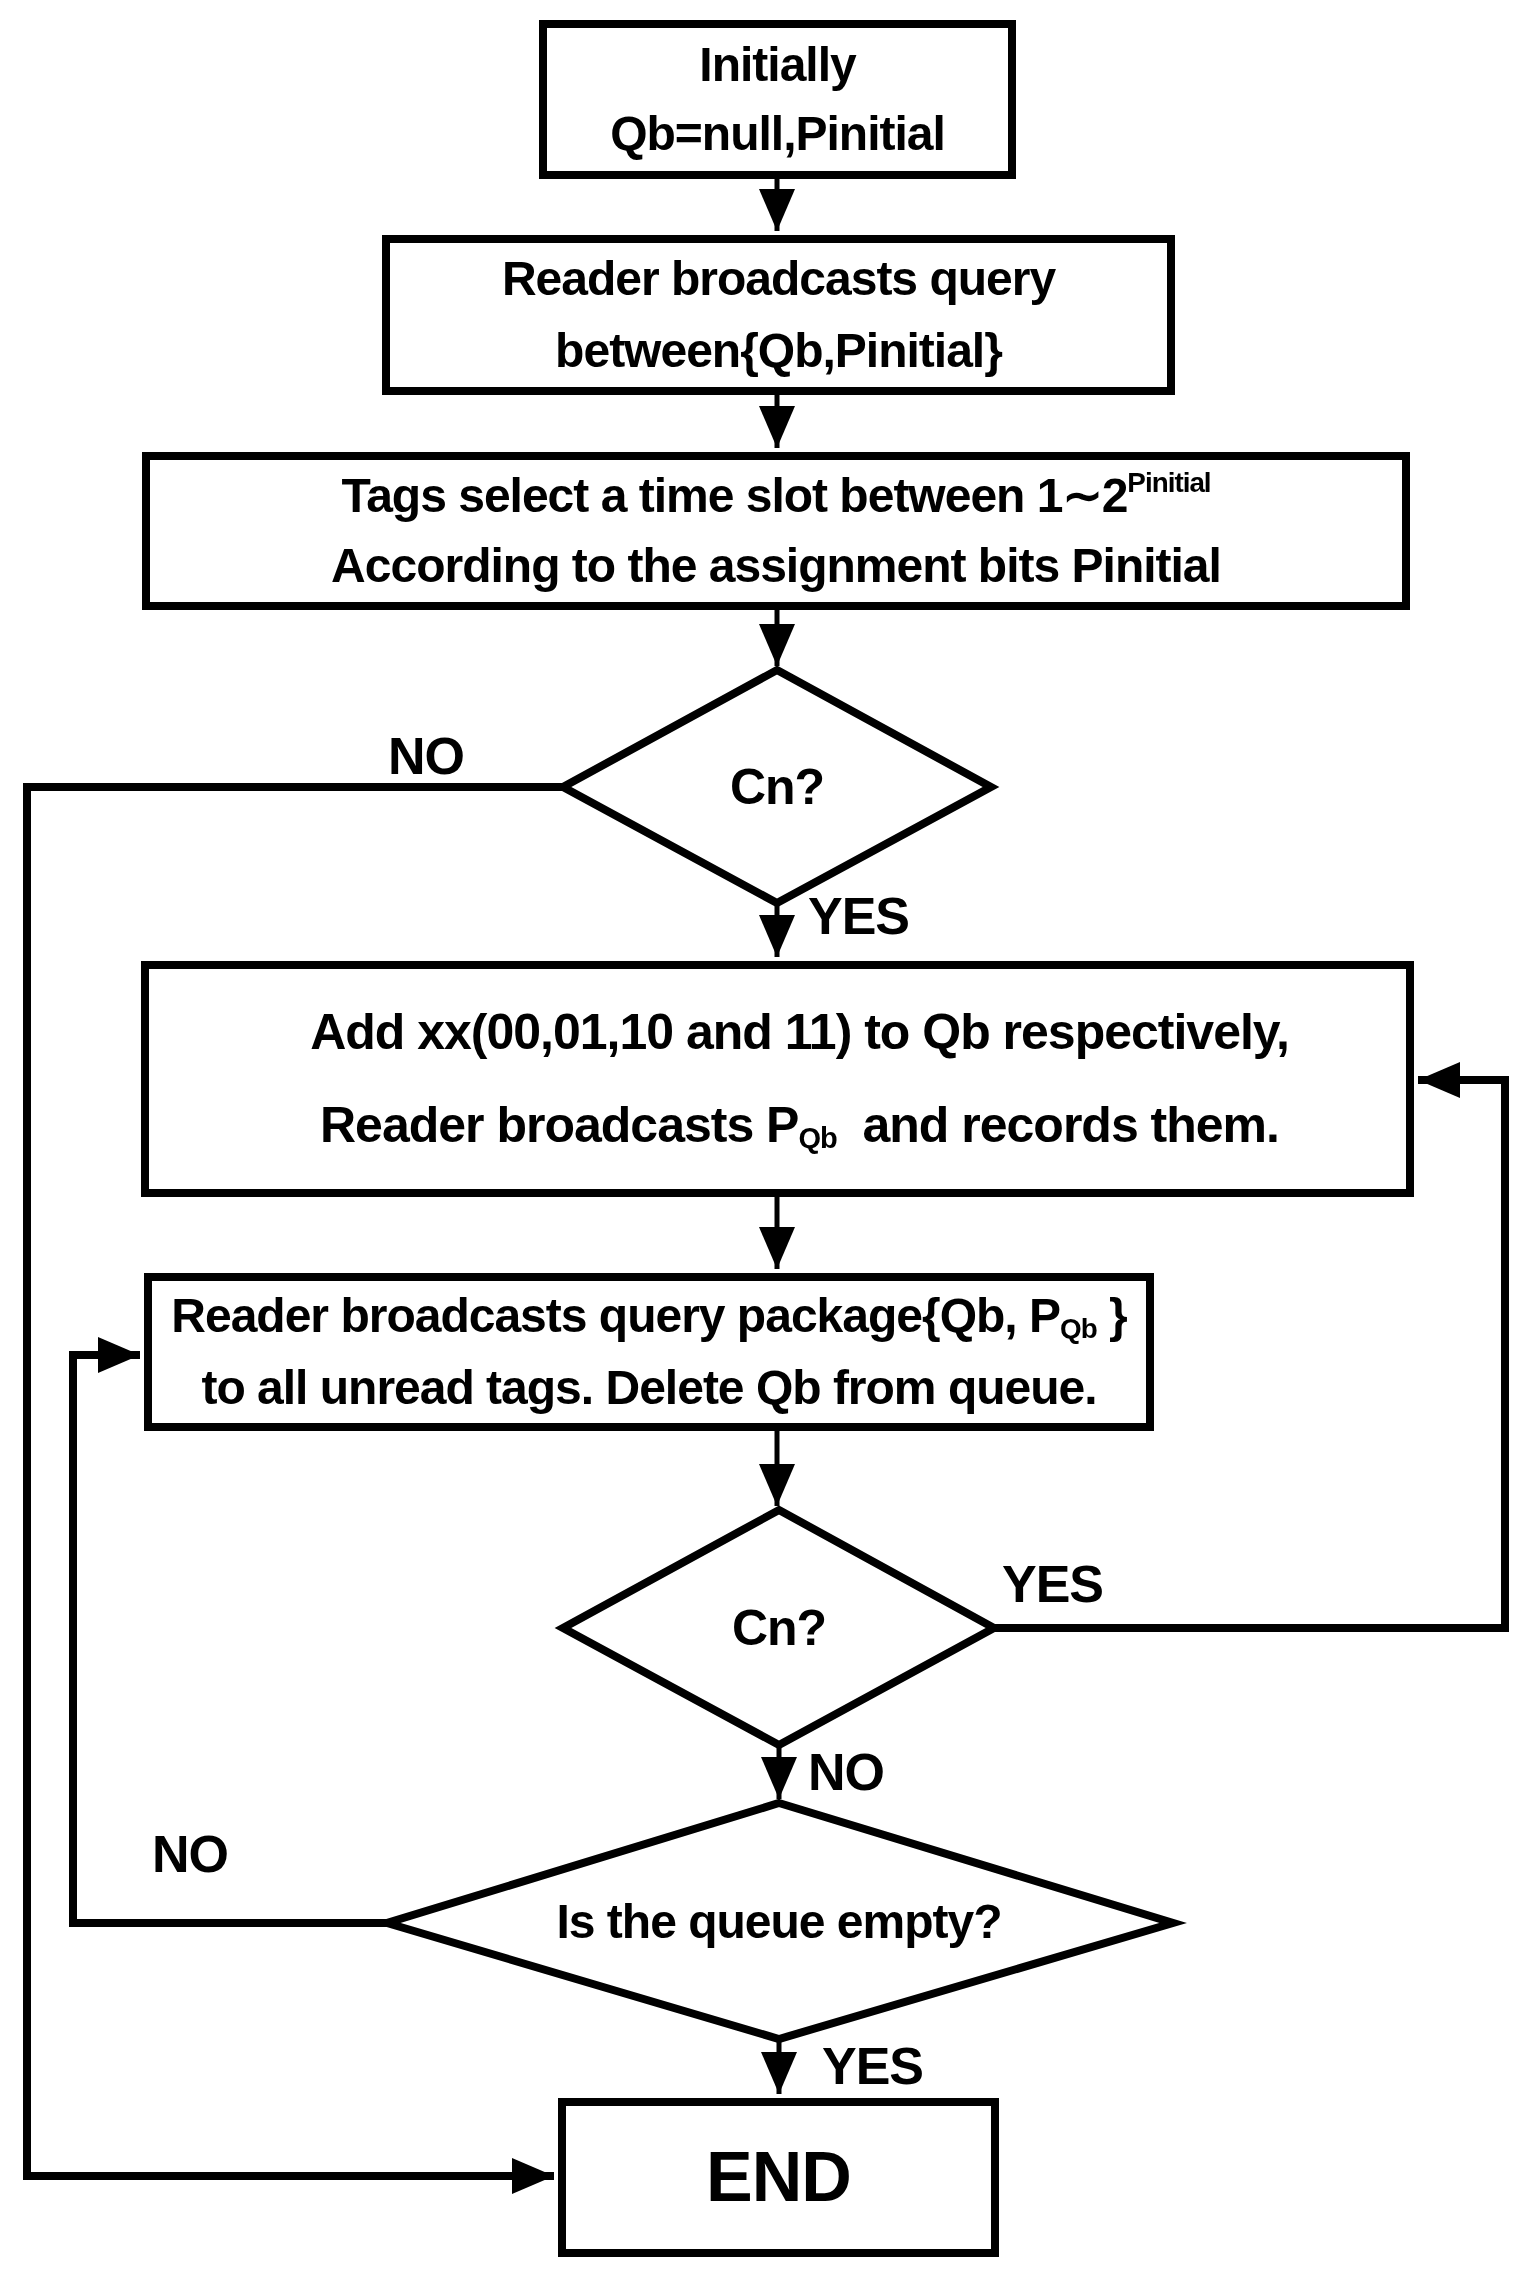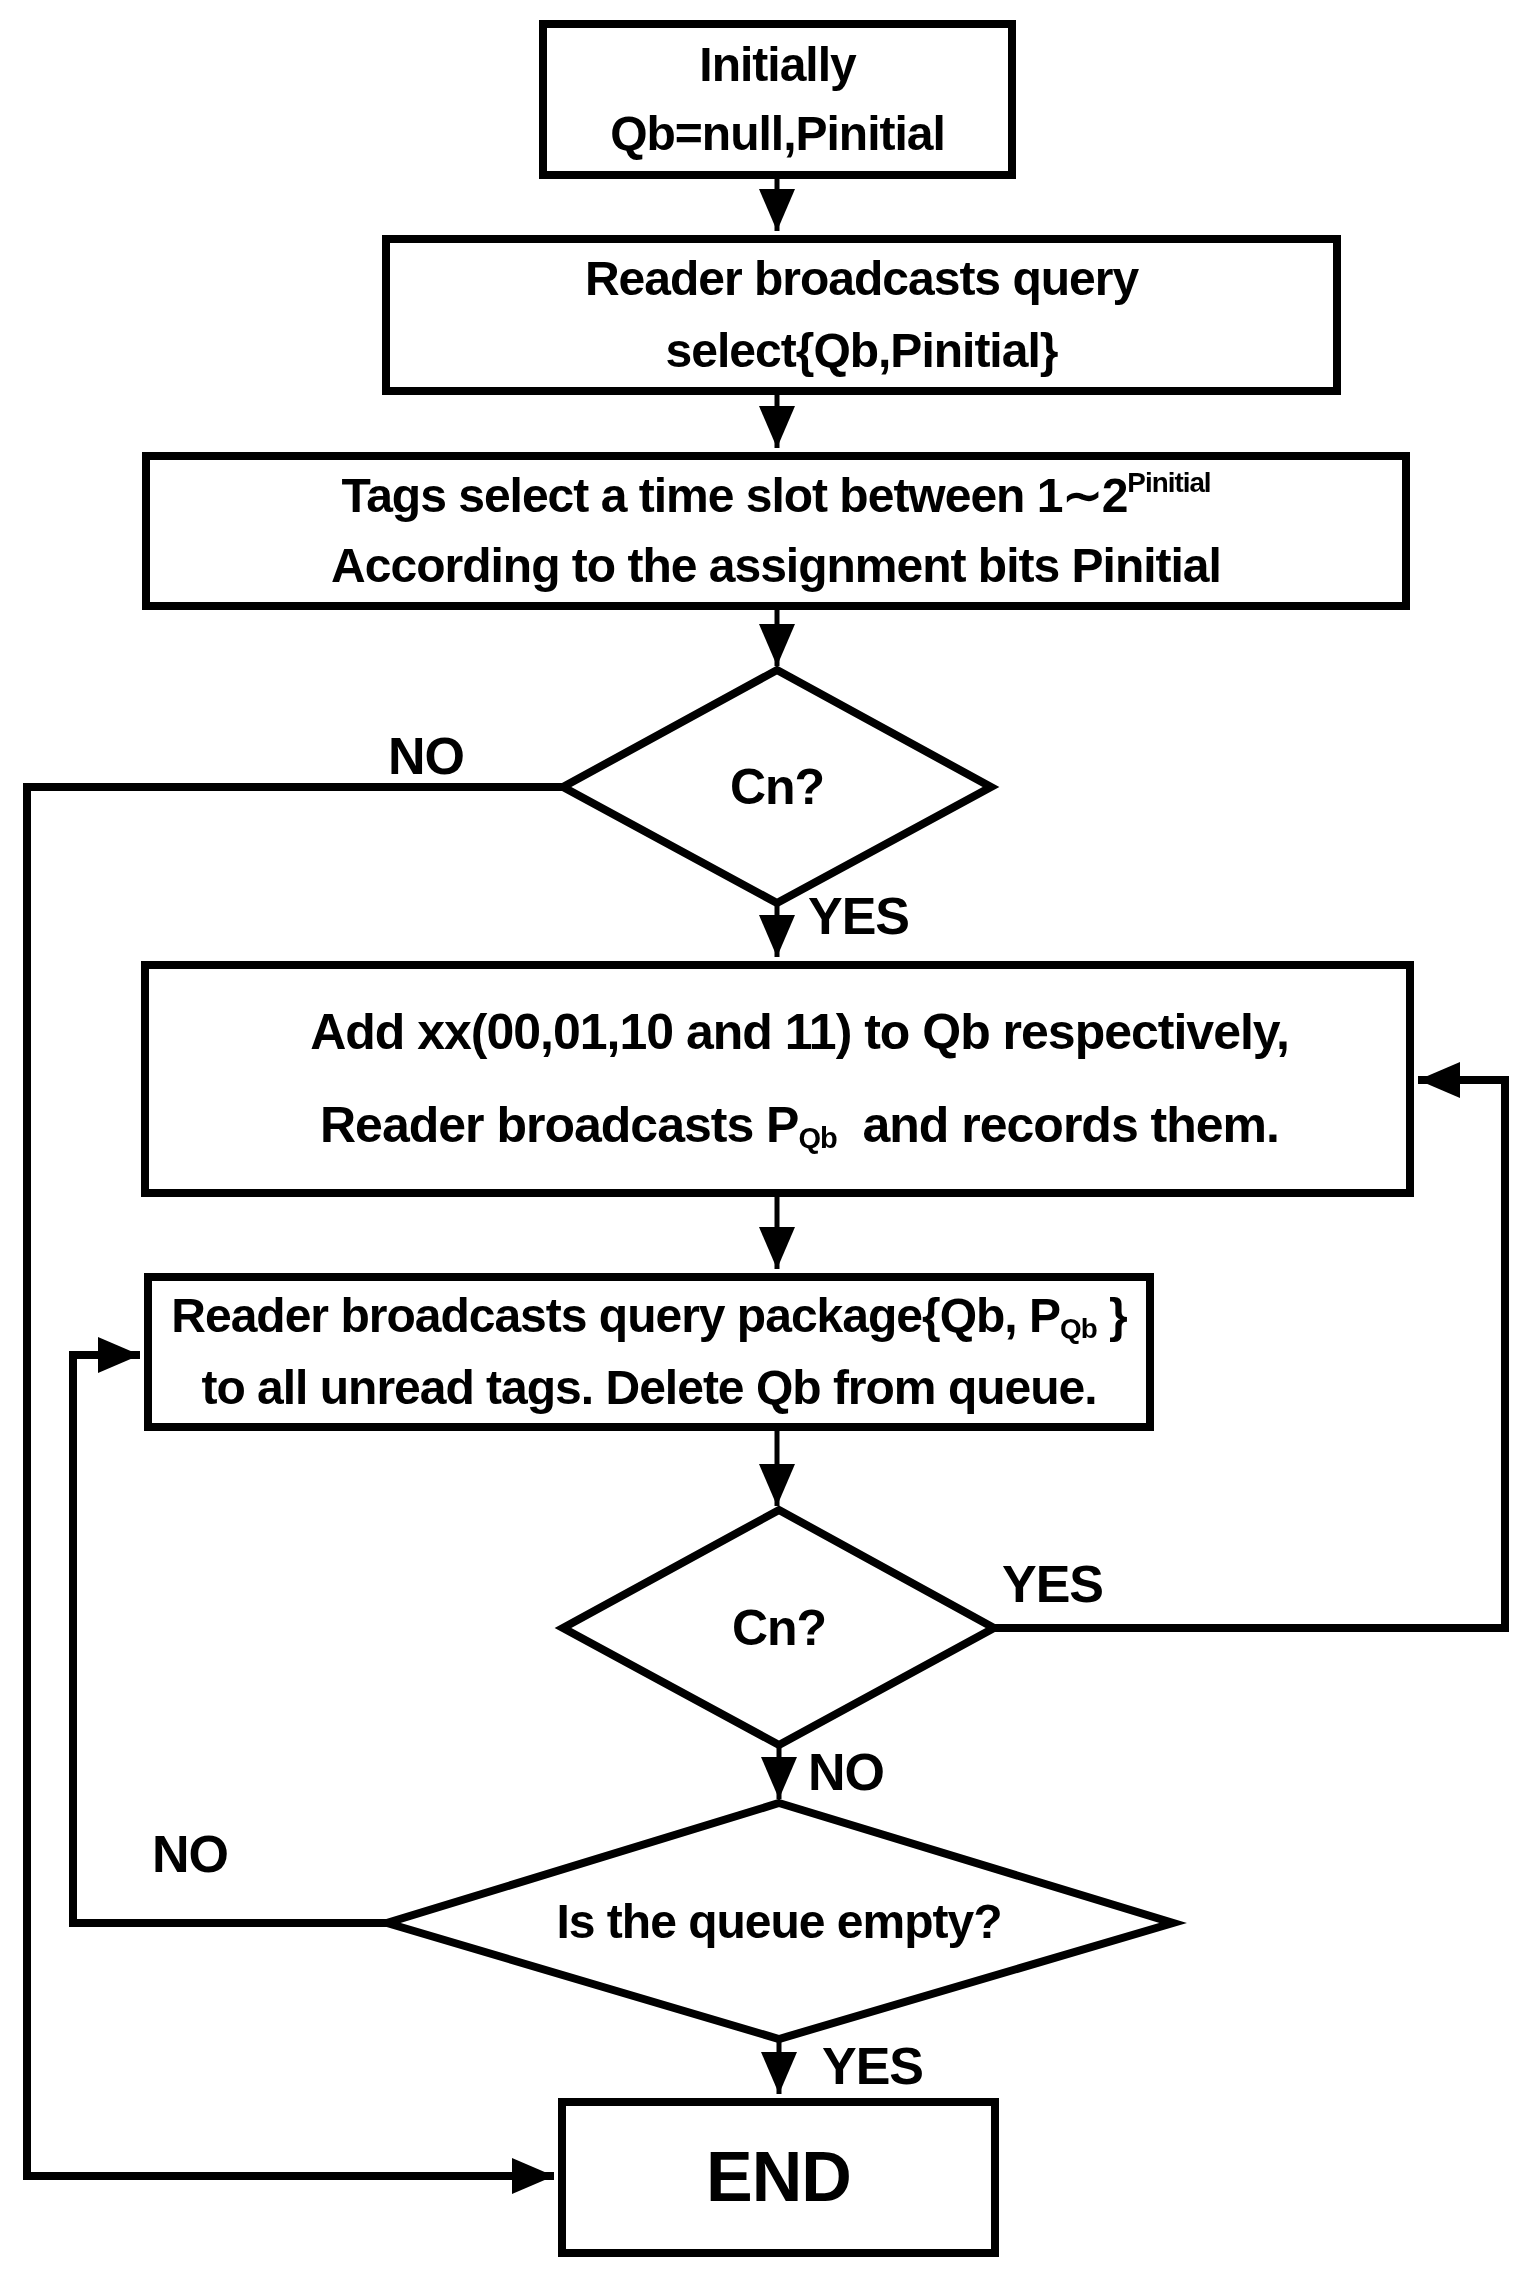--- a/index.html
+++ b/index.html
@@ -10,21 +10,21 @@
     overflow: hidden;
   }
   .svg-layer { position: absolute; left: 0; top: 0; width: 1513px; height: 2277px; }
   .node {
     position: absolute; background: #ffffff; border: 8px solid #000000;
     display: flex; flex-direction: column; align-items: center; justify-content: center;
     text-align: left; font-size: 48px; line-height: 1.3; letter-spacing: -1px;
   }
   .node .ln { display: block; white-space: nowrap; }
   .box-start    { left: 539px; top: 20px;   width: 477px;  height: 159px; row-gap: 6px; }
-  .box-bcast1   { left: 382px; top: 235px;  width: 959px;  height: 160px; row-gap: 10px; }
+  .box-bcast1   { left: 382px; top: 235px;  width: 793px;  height: 160px; row-gap: 10px; }
   .box-tags     { left: 142px; top: 452px;  width: 1268px; height: 158px; row-gap: 8px; }
   .box-addxx    { left: 141px; top: 961px;  width: 1273px; height: 236px; row-gap: 28px; font-size: 50px; padding-left: 44px; }
   .box-bcast2   { left: 144px; top: 1273px; width: 1010px; height: 158px; row-gap: 10px; }
   .box-end      { left: 558px; top: 2098px; width: 441px;  height: 159px; font-size: 70px; }
   .dtext {
     position: absolute; display: flex; align-items: center; justify-content: center;
     text-align: left; font-size: 50px; letter-spacing: -1px; white-space: nowrap;
   }
   .dtext-cn1   { left: 627px; top: 737px;  width: 300px; height: 100px; }
   .dtext-cn2   { left: 629px; top: 1578px; width: 300px; height: 100px; }
@@ -69,21 +69,21 @@
     <polyline points="387,1923 73,1923 73,1355 140,1355" fill="none" stroke="#000000" stroke-width="8" marker-end="url(#arrow)"></polyline>
   </svg>
 
   <div class="node box-start">
     <span class="ln">Initially</span>
     <span class="ln">Qb=null,Pinitial</span>
   </div>
 
   <div class="node box-bcast1">
     <span class="ln">Reader broadcasts query</span>
-    <span class="ln">select{Qb,Pinitial}</span>
+    <span class="ln">between{Qb,Pinitial}</span>
   </div>
 
   <div class="node box-tags">
     <span class="ln"><span>Tags select a time slot between 1∼2</span><sup class="sup">Pinitial</sup></span>
     <span class="ln">According to the assignment bits Pinitial</span>
   </div>
 
   <div class="node box-addxx">
     <span class="ln">Add xx(00,01,10 and 11) to Qb respectively,</span>
     <span class="ln"><span>Reader broadcasts P</span><sub class="sub">Qb</sub><span>&nbsp; and records them.</span></span>

